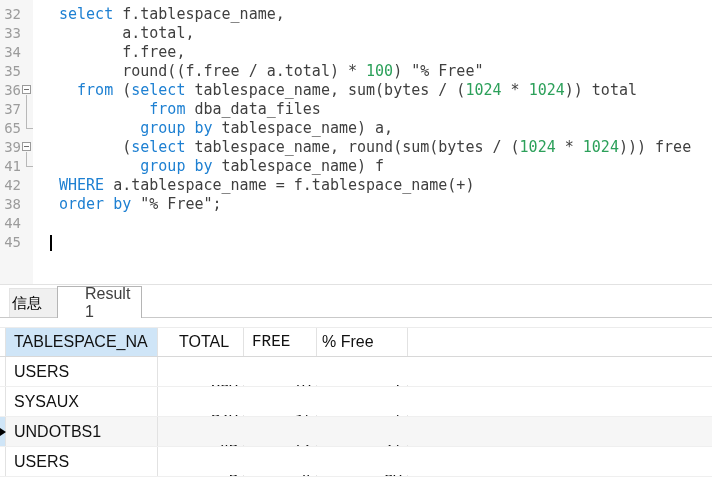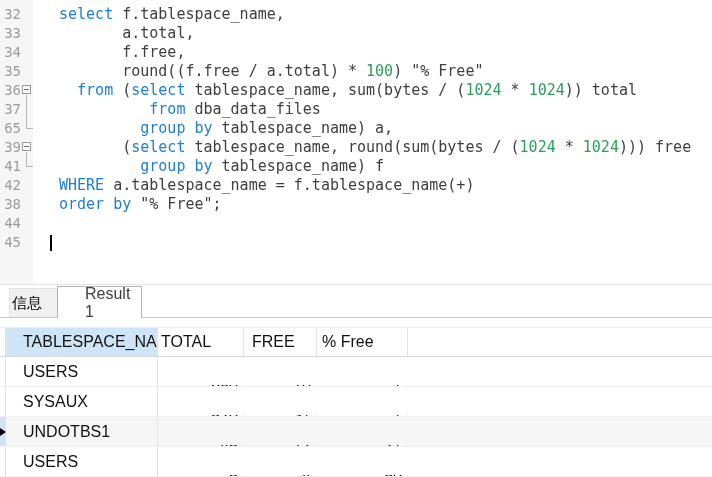--- a/index.html
+++ b/index.html
@@ -42,28 +42,28 @@
 
   
   .results{position:absolute;left:0;top:318px;width:712px;height:159px;background:#fff;}
   .grid{position:absolute;left:0;top:9px;width:712px;}
   .t-row{display:flex;height:30px;box-sizing:border-box;border-bottom:1px solid #efefef;
          font-size:16px;color:#111;background:#fff;}
   .t-head{border-top:1px solid #ececec;border-bottom:1px solid #d8d8d8;}
   .t-gutter{flex:0 0 6px;box-sizing:border-box;border-right:1px solid #e2e2e2;position:relative;}
   .t-cell{box-sizing:border-box;border-right:1px solid #e2e2e2;display:flex;align-items:center;
           overflow:hidden;padding:0 5px;white-space:nowrap;}
-  .c1{flex:0 0 152px;padding-left:17px;}
+  .c1{flex:0 0 152px;padding-left:8px;}
   .c2{flex:0 0 86px;}
   .c3{flex:0 0 73px;}
   .c4{flex:0 0 91px;}
   .num{justify-content:flex-end;margin-top:28px;}
   .t-head .t-cell{justify-content:flex-start;}
-  .t-head .c2{padding-left:3px;}
-  .t-head .c3{padding-left:8px;}
+  .t-head .c2{padding-left:21px;}
+  .t-head .c3{padding-left:8px;font-family:Liberation Mono, monospace;}
   .t-head .c4{padding-left:5px;}
   .t-head .selected{background:var(--selected-column-bg,#cfe5f7);}
   .t-row.current{background:var(--current-row-bg,#f6f6f6);}
   .t-row.current .t-gutter{background:var(--selected-column-bg,#cfe5f7);}
   .arrow{position:absolute;left:0;top:50%;transform:translateY(-50%);width:0;height:0;
          border-left:6px solid #000;border-top:4px solid transparent;border-bottom:4px solid transparent;}
 </style>
 </head>
 <body>
 

